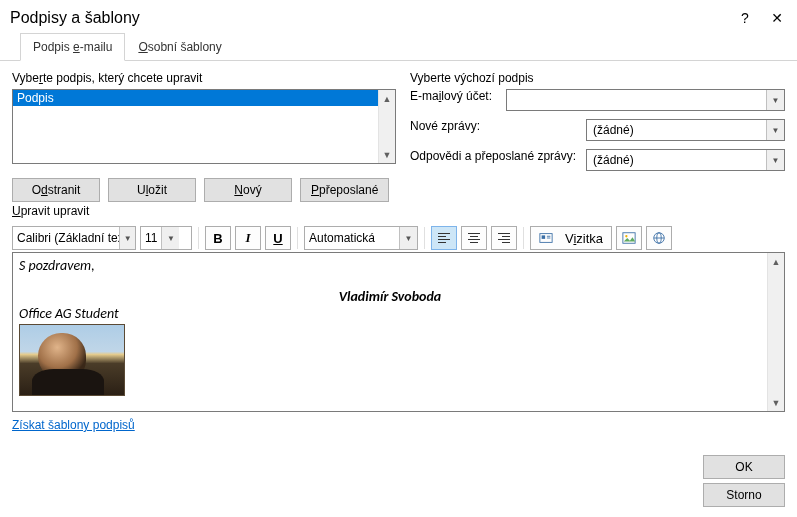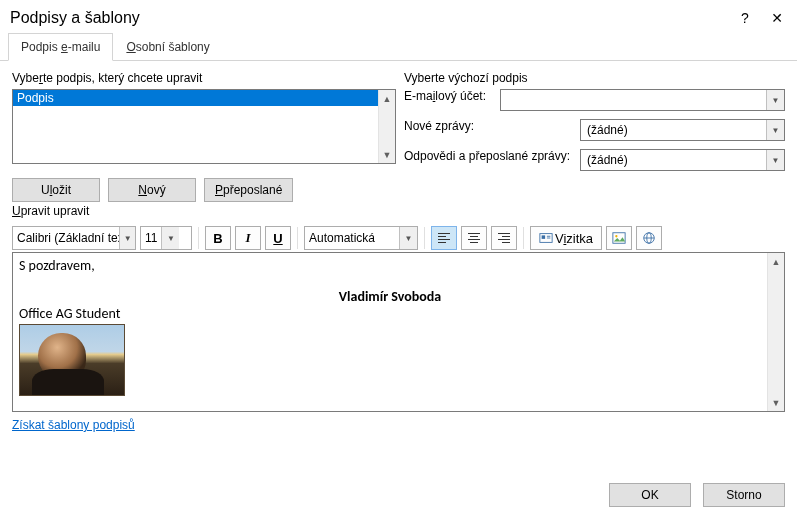--- a/index.html
+++ b/index.html
@@ -20,39 +20,39 @@
     align-items: center;
     justify-content: space-between;
     padding: 8px 12px 4px 10px;
     height: 32px;
   }
   .titlebar .title { font-size: 16px; }
   .titlebar .winbtns { display: flex; gap: 16px; align-items: center; }
   .titlebar .winbtn { width: 16px; height: 16px; display: flex; align-items: center; justify-content: center; font-size: 14px; color: #000; cursor: default; }
 
   
-  .tabs { display: flex; border-bottom: 1px solid #d4d4d4; padding-left: 8px; }
+  .tabs { display: flex; border-bottom: 1px solid #d4d4d4; padding-left: 20px; }
   .tab {
     padding: 6px 12px 6px 12px;
     border: 1px solid transparent;
     position: relative;
     bottom: -1px;
     color: #333;
     cursor: default;
     font-size: 12px;
   }
   .tab.active {
     border: 1px solid #d4d4d4;
     border-bottom: 1px solid #fff;
     background: #fff;
   }
   .underline { text-decoration: underline; }
 
   
-  .content { padding: 10px 12px 0 12px; display: flex; gap: 8px; }
+  .content { padding: 10px 12px 0 12px; display: flex; gap: 14px; }
   .left { flex: 0 0 384px; }
   .right { flex: 1; }
 
   .seclabel { margin-bottom: 4px; }
 
   .listbox {
     border: 1px solid #7a7a7a;
     height: 75px;
     background: #fff;
     position: relative;
@@ -135,38 +135,39 @@
     background: #fdfdfd;
     display: flex; align-items: center; justify-content: center;
     font-size: 13px;
     cursor: default;
     font-family: "Segoe UI", sans-serif;
   }
   .tbtn.bold { font-weight: bold; }
   .tbtn.italic { font-style: italic; font-family: Georgia, serif; font-weight: 600;}
   .tbtn.uline { text-decoration: underline; font-weight: 600;}
   .tbtn.active { border-color: #7eb4ea; background: #cde6f7; }
-  .tbtn.wide { width: auto; padding: 0 8px; gap: 2px; }
+  .tbtn.wide { width: auto; padding: 0 8px; gap: 12px; }
   .align-icon { display: inline-block; width: 12px; height: 10px; position: relative; }
   .align-icon span { position: absolute; height: 1px; background: #333; left: 0; right: 0; }
   .align-icon .l1 { top: 0; }
   .align-icon .l2 { top: 3px; }
   .align-icon .l3 { top: 6px; }
   .align-icon .l4 { top: 9px; }
   .align-left .l2, .align-left .l4 { right: 4px; }
   .align-center .l2, .align-center .l4 { left: 2px; right: 2px; }
   .align-right .l2, .align-right .l4 { left: 4px; }
 
   svg.tiny { width: 14px; height: 14px; }
 
   .editor {
     border: 1px solid #7a7a7a;
     height: 160px;
     background: #fff;
     display: flex;
+    font-style: italic;
   }
   .editor .body { flex: 1; padding: 4px 6px; font-family: Calibri, sans-serif; font-size: 14px; overflow: hidden;}
   .editor .body .greet { margin-bottom: 14px; }
   .editor .body .name { font-weight: bold; text-align: center; }
   .editor .body .role {}
   .editor .body .photo {
     margin-top: 2px;
     width: 106px; height: 72px;
     background: linear-gradient(180deg, #aecde6 0%, #c0d6e8 38%, #e5cc8e 42%, #4a3c28 55%, #2b2015 100%);
     border: 1px solid #5a4a35;
@@ -182,21 +183,21 @@
     content: ""; position: absolute; left: 12px; top: 44px; width: 72px; height: 40px;
     background: #1a1410; border-radius: 30% 30% 0 0;
   }
   .editor .vsb { width: 17px; background: #f0f0f0; border-left: 1px solid #e3e3e3; position: relative; }
   .editor .vsb .arrow { height: 17px; display: flex; align-items: center; justify-content: center; font-size: 9px; color: #606060; }
   .editor .vsb .arrowdn { position: absolute; bottom: 0; width: 100%; }
 
   .getlink { padding: 6px 12px; }
   .getlink a { color: #0066cc; font-size: 12px; }
 
-  .footer { position: absolute; bottom: 10px; right: 12px; display: flex; gap: 12px;}
+  .footer { position: absolute; bottom: 10px; right: 12px; display: flex; gap: 4px; flex-direction: column;}
   .footer .stdbtn { min-width: 82px; }
 </style>
 </head>
 <body>
 
 <div class="titlebar">
   <div class="title">Podpisy a šablony</div>
   <div class="winbtns">
     <div class="winbtn">?</div>
     <div class="winbtn">✕</div>
@@ -220,20 +221,21 @@
     <div class="listbox">
       <div class="items">
         <div class="item">Podpis</div>
       </div>
       <div class="vsb">
         <div class="arrow">▲</div>
         <div class="arrow arrowdn">▼</div>
       </div>
     </div>
     <div class="btnrow">
+      <button class="stdbtn"><span>O</span><span class="underline">d</span><span>stranit</span></button>
       <button class="stdbtn"><span>U</span><span class="underline">l</span><span>ožit</span></button>
       <button class="stdbtn"><span></span><span class="underline">N</span><span>ový</span></button>
       <button class="stdbtn"><span></span><span class="underline">P</span><span>přeposlané</span></button>
     </div>
   </div>
 
   <div class="right">
     <div class="seclabel">Vyberte výchozí podpis</div>
 
     <div class="formrow">

